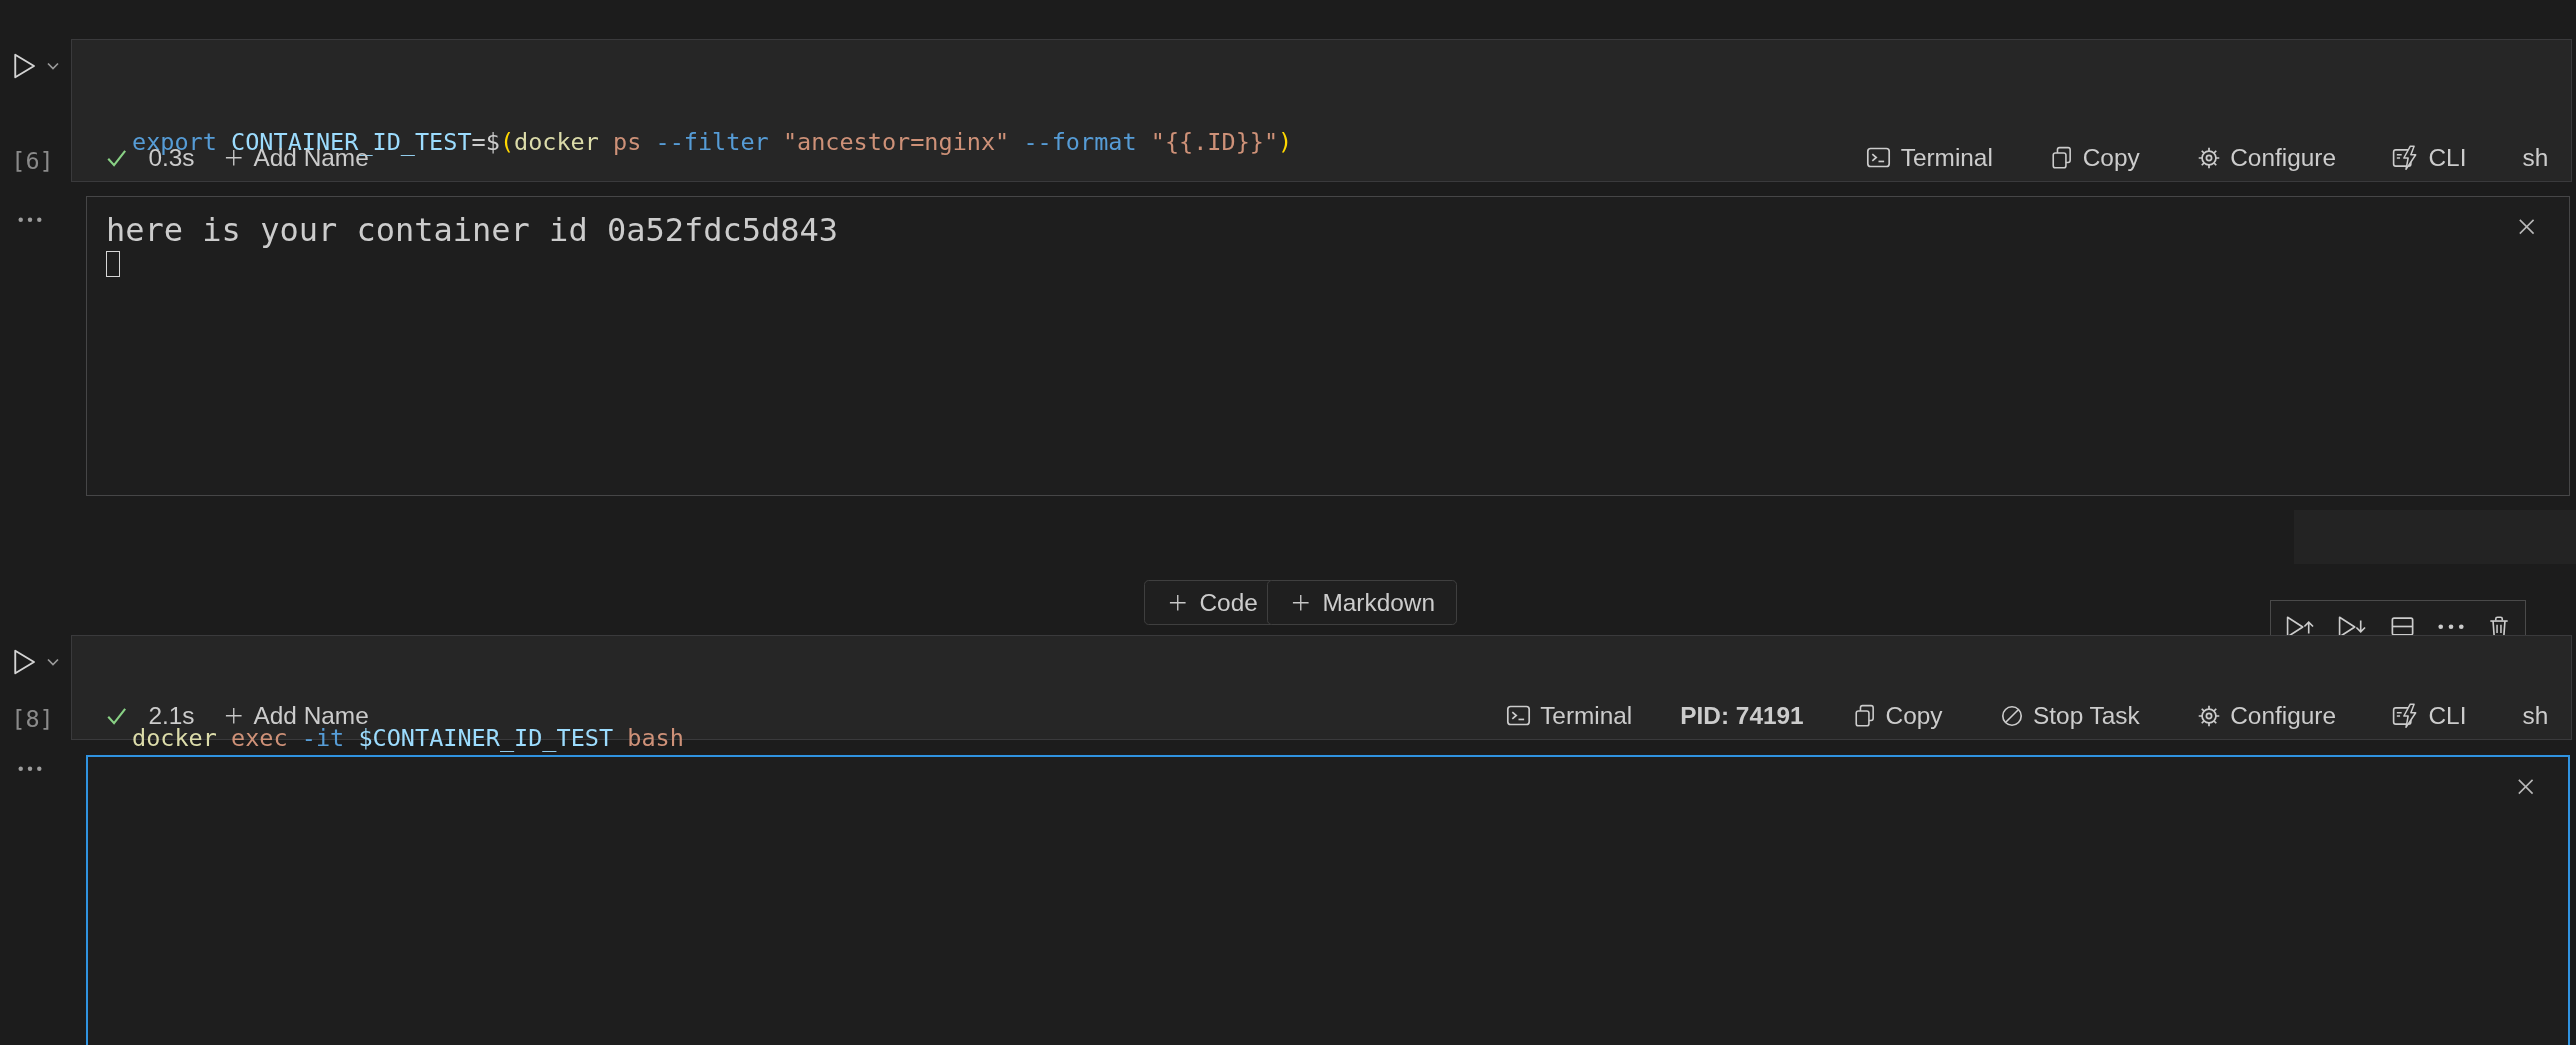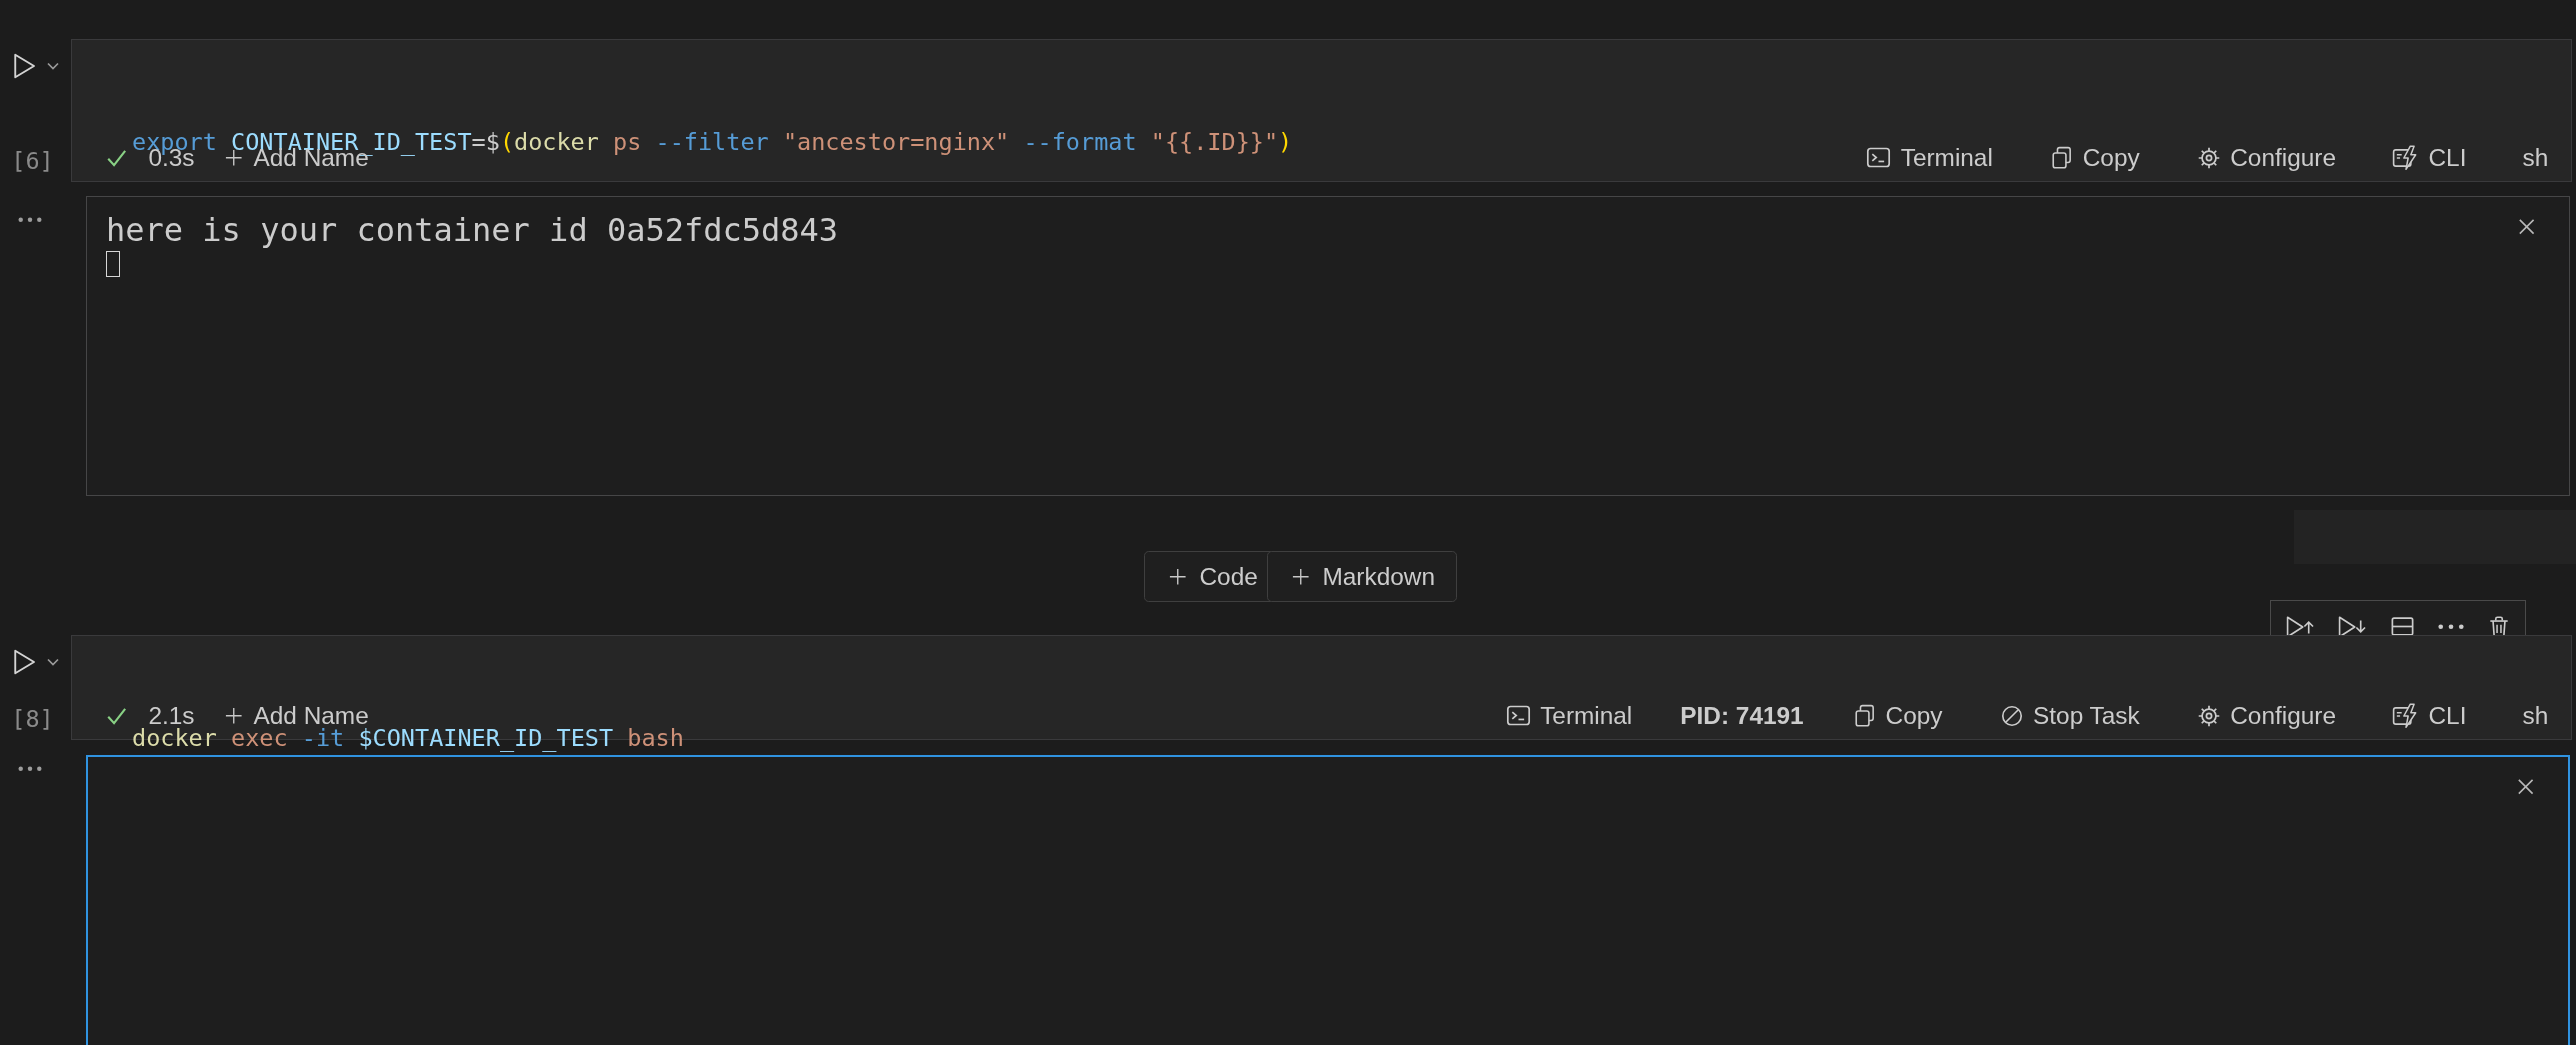--- a/index.html
+++ b/index.html
@@ -37,21 +37,21 @@
   .output-box{position:absolute;left:86px;right:5.6px;background:#1e1e1e;box-sizing:border-box;}
   #output1{top:196px;height:300px;border:1.9px solid #464647;}
   #output2{top:755px;height:310px;border:2.8px solid #3093e0;}
   .term-text{position:absolute;top:19px;left:19px;right:66px;
              font-family:"DejaVu Sans Mono",monospace;font-size:32px;line-height:28px;color:#cccccc;white-space:pre-wrap;}
   .cursor-hollow{display:inline-block;width:12.2px;height:24.4px;border:1.9px solid #d6d6d6;vertical-align:text-bottom;}
   .cursor-bar{display:inline-block;width:2.8px;height:25.4px;background:#cfcfcf;vertical-align:text-bottom;}
   .close-btn{position:absolute;top:15px;right:28px;background:none;border:none;padding:1.9px;cursor:pointer;}
 
   
-  .insert-btn{position:absolute;top:551px;height:51px;display:flex;align-items:center;gap:10.3px;
+  .insert-btn{position:absolute;top:580px;height:45px;display:flex;align-items:center;gap:10.3px;
               background:#1f1f1f;border:1.9px solid #3f3f3f;border-radius:4.7px;padding:0 20.7px;
               color:#cccccc;font-family:"Liberation Sans",sans-serif;font-size:24.4px;cursor:pointer;box-sizing:border-box;}
   #insert-code{left:1144px;} #insert-markdown{left:1267px;}
 
   
   .hover-strip{position:absolute;left:2294px;top:510px;width:282px;height:54px;background:#232323;}
   .float-toolbar{position:absolute;left:2270px;top:600px;width:256px;height:53px;background:#1f1f1f;
                  border:1.9px solid #4a4a4a;box-sizing:border-box;display:flex;align-items:center;
                  justify-content:space-between;padding:0 13px;}
   .icon-btn{background:none;border:none;padding:0;display:flex;align-items:center;cursor:pointer;}

